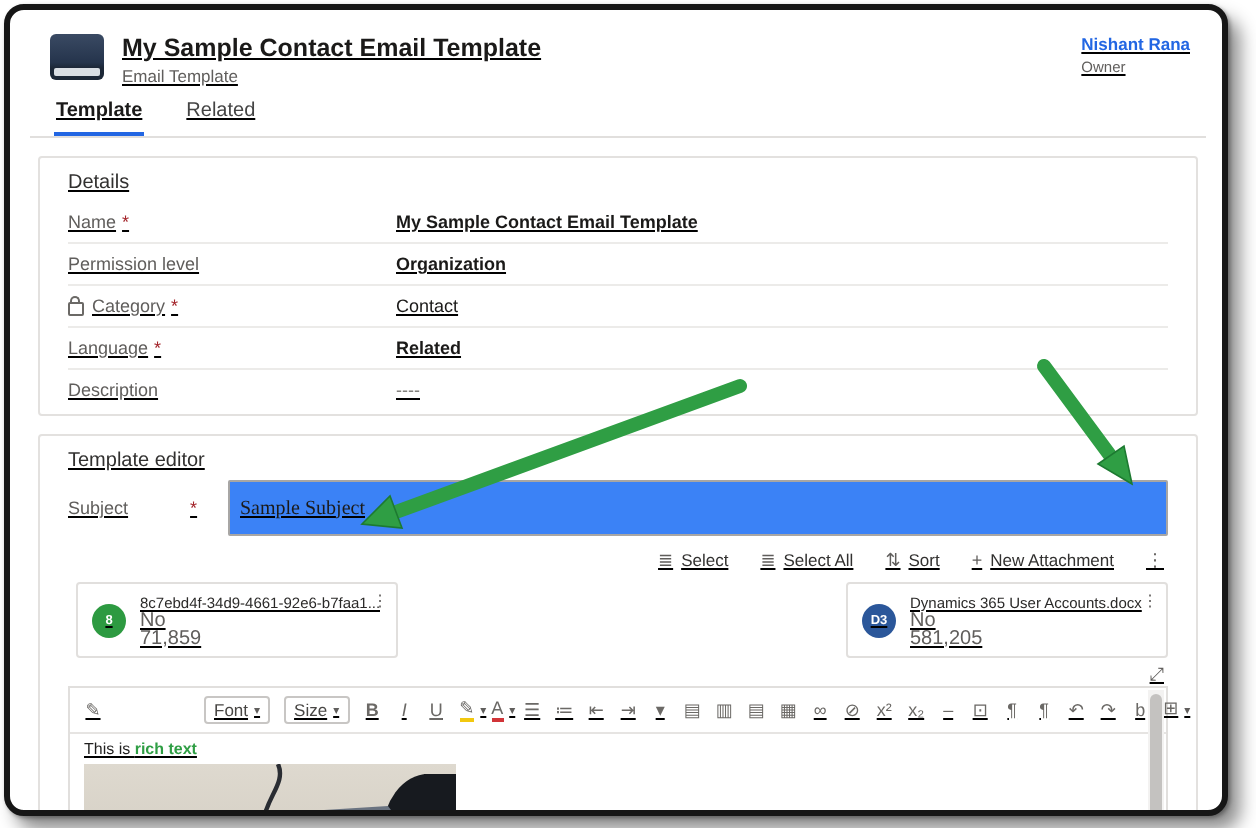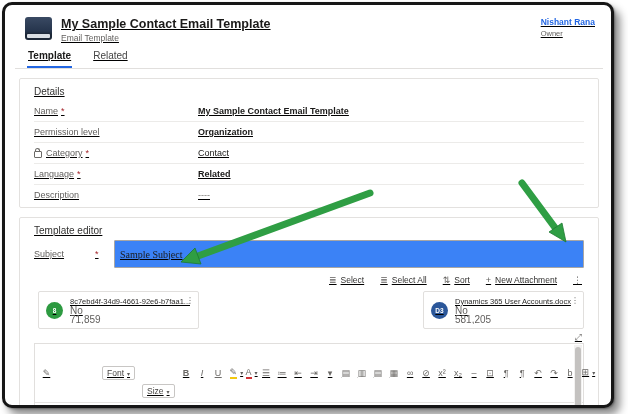--- a/index.html
+++ b/index.html
@@ -61,21 +61,21 @@
   .att-dots{position:absolute;right:4px;top:4px;color:#605e5c;font-size:8px;cursor:pointer;}
 
   
   .rte-head{display:flex;justify-content:flex-end;padding:4px 2px 0;}
   .expand{font-size:9px;color:#605e5c;cursor:pointer;line-height:8px;}
   .rte{border:1px solid #e1dfdd;margin-top:2px;position:relative;}
   .rte-toolbar{display:flex;align-items:center;gap:7px;padding:4px 14px 4px 7px;border-bottom:1px solid #e6e4e2;color:#6b6966;font-size:9px;white-space:nowrap;}
   .rtbtn{min-width:9px;text-align:center;cursor:pointer;line-height:11px;}
   .b{font-weight:700;} .i{font-style:italic;} .u{text-decoration:underline;}
   .ddbox{border:1px solid #c8c6c4;border-radius:2px;padding:1px 4px;display:flex;align-items:center;justify-content:space-between;font-size:8.5px;color:#484644;cursor:pointer;}
-  .ddbox.font{width:58px;margin-left:44px;} .ddbox.size{width:30px;margin-top:36px;}
+  .ddbox.font{width:58px;margin-left:44px;} .ddbox.size{width:30px;}
   .dd{font-size:6px;color:#605e5c;margin-left:3px;}
   .accent-y{border-bottom:2px solid #f2c80f;line-height:9px;display:inline-block;}
   .accent-r{border-bottom:2px solid #d13438;line-height:9px;display:inline-block;}
   .rte-content{height:90px;padding:3px 7px;font-size:8px;color:#201f1e;overflow:hidden;}
   .rich{color:#2f9e44;font-weight:700;}
   .photo{margin-top:3px;display:block;}
   .rte-scroll{position:absolute;top:1px;bottom:1px;right:1px;width:8px;background:#f3f2f1;}
   .rte-thumb{position:absolute;left:1px;top:2px;width:6px;height:95%;background:#c4c2c0;border-radius:3px;cursor:pointer;}
 
   .overlay{position:absolute;left:0;top:0;z-index:40;pointer-events:none;}

